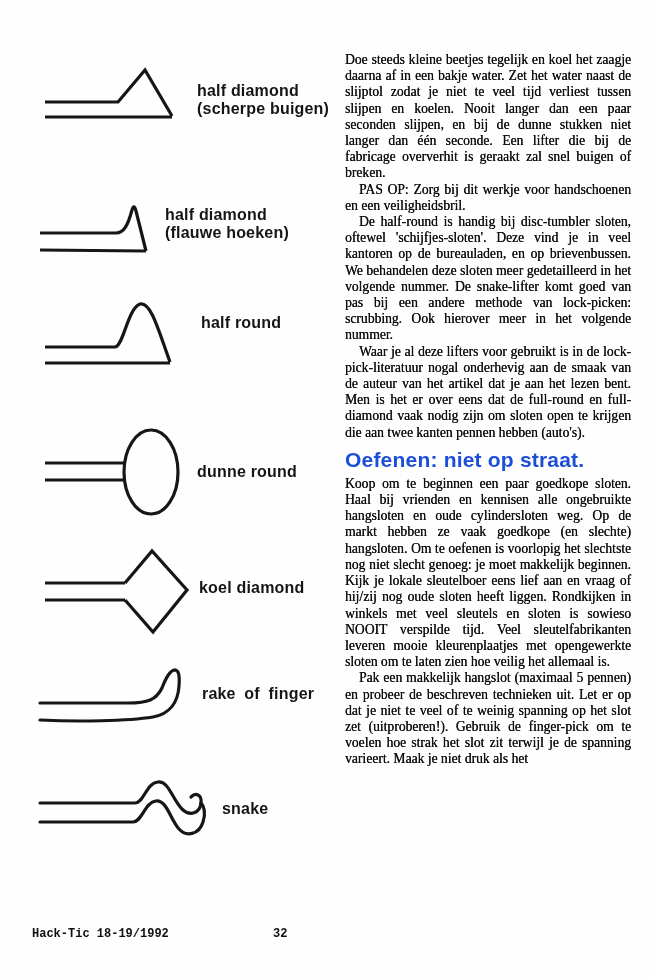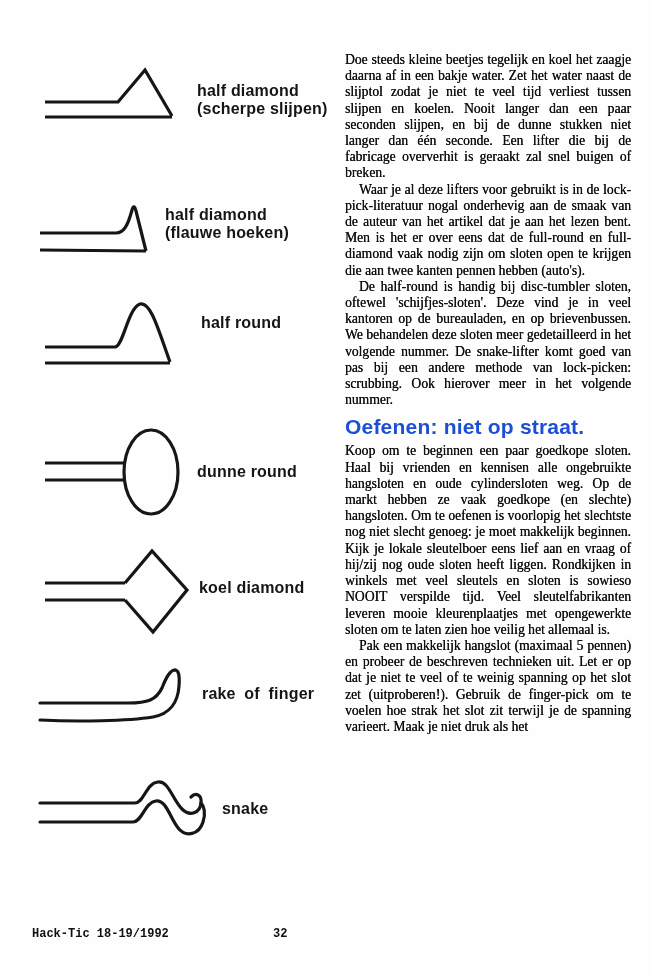--- a/index.html
+++ b/index.html
@@ -67,21 +67,21 @@
 <div class="page">
 
   <div class="pick" style="left:43px;top:66px;">
     <svg width="132" height="54" viewBox="0 0 132 54">
       <path d="M2,36 L75,36 L102,4 L129,50" fill="none" stroke="#161616" stroke-width="3.2" stroke-linejoin="miter"></path>
       <path d="M2,51 L129,51" fill="none" stroke="#161616" stroke-width="3.2"></path>
     </svg>
   </div>
   <div class="pick-label" style="left:197px;top:82px;">
     <span class="l1">half diamond</span>
-    <span class="l2">(scherpe slijpen)</span>
+    <span class="l2">(scherpe buigen)</span>
   </div>
 
   <div class="pick" style="left:38px;top:198px;">
     <svg width="112" height="58" viewBox="0 0 112 58">
       <path d="M2,35 L78,35 C86,35 90,27 94,12 Q96,5 98,13 L108,53" fill="none" stroke="#161616" stroke-width="3.2"></path>
       <path d="M2,52 L108,53" fill="none" stroke="#161616" stroke-width="3.2"></path>
     </svg>
   </div>
   <div class="pick-label" style="left:165px;top:206px;">
     <span class="l1">half diamond</span>
@@ -140,22 +140,23 @@
       <path d="M2,47 L95,47 C104,47 107,27 118,26 C129,25 132,44 141,54 C148,62 161,60 165,47 C168,38 166,31 163,28" fill="none" stroke="#161616" stroke-width="3.2" stroke-linecap="round"></path>
     </svg>
   </div>
   <div class="pick-label" style="left:222px;top:800px;">
     <span class="l1">snake</span>
     <span class="l2"></span>
   </div>
 
   <div class="article">
     <p class="cont">Doe steeds kleine beetjes tegelijk en koel het zaagje daarna af in een bakje water. Zet het water naast de slijptol zodat je niet te veel tijd verliest tussen slijpen en koelen. Nooit langer dan een paar seconden slijpen, en bij de dunne stukken niet langer dan één seconde. Een lifter die bij de fabricage oververhit is geraakt zal snel buigen of breken.</p>
+    <p>PAS OP: Zorg bij dit werkje voor handschoenen en een veiligheidsbril.</p>
+    <p>De half-round is handig bij disc-tumbler sloten, oftewel 'schijfjes-sloten'. Deze vind je in veel kantoren op de bureauladen, en op brievenbussen. We behandelen deze sloten meer gedetailleerd in het volgende nummer. De snake-lifter komt goed van pas bij een andere methode van lock-picken: scrubbing. Ook hierover meer in het volgende nummer.</p>
     <p>Waar je al deze lifters voor gebruikt is in de lock-pick-literatuur nogal onderhevig aan de smaak van de auteur van het artikel dat je aan het lezen bent. Men is het er over eens dat de full-round en full-diamond vaak nodig zijn om sloten open te krijgen die aan twee kanten pennen hebben (auto's).</p>
-    <p>De half-round is handig bij disc-tumbler sloten, oftewel 'schijfjes-sloten'. Deze vind je in veel kantoren op de bureauladen, en op brievenbussen. We behandelen deze sloten meer gedetailleerd in het volgende nummer. De snake-lifter komt goed van pas bij een andere methode van lock-picken: scrubbing. Ook hierover meer in het volgende nummer.</p>
     <h1>Oefenen: niet op straat.</h1>
     <p class="cont">Koop om te beginnen een paar goedkope sloten. Haal bij vrienden en kennisen alle ongebruikte hangsloten en oude cylindersloten weg. Op de markt hebben ze vaak goedkope (en slechte) hangsloten. Om te oefenen is voorlopig het slechtste nog niet slecht genoeg: je moet makkelijk beginnen. Kijk je lokale sleutelboer eens lief aan en vraag of hij/zij nog oude sloten heeft liggen. Rondkijken in winkels met veel sleutels en sloten is sowieso NOOIT verspilde tijd. Veel sleutelfabrikanten leveren mooie kleurenplaatjes met opengewerkte sloten om te laten zien hoe veilig het allemaal is.</p>
     <p>Pak een makkelijk hangslot (maximaal 5 pennen) en probeer de beschreven technieken uit. Let er op dat je niet te veel of te weinig spanning op het slot zet (uitproberen!). Gebruik de finger-pick om te voelen hoe strak het slot zit terwijl je de spanning varieert. Maak je niet druk als het</p>
   </div>
 
   <div class="footer">
     <span>Hack-Tic 18-19/1992</span>
     <span class="pageno">32</span>
   </div>
 

